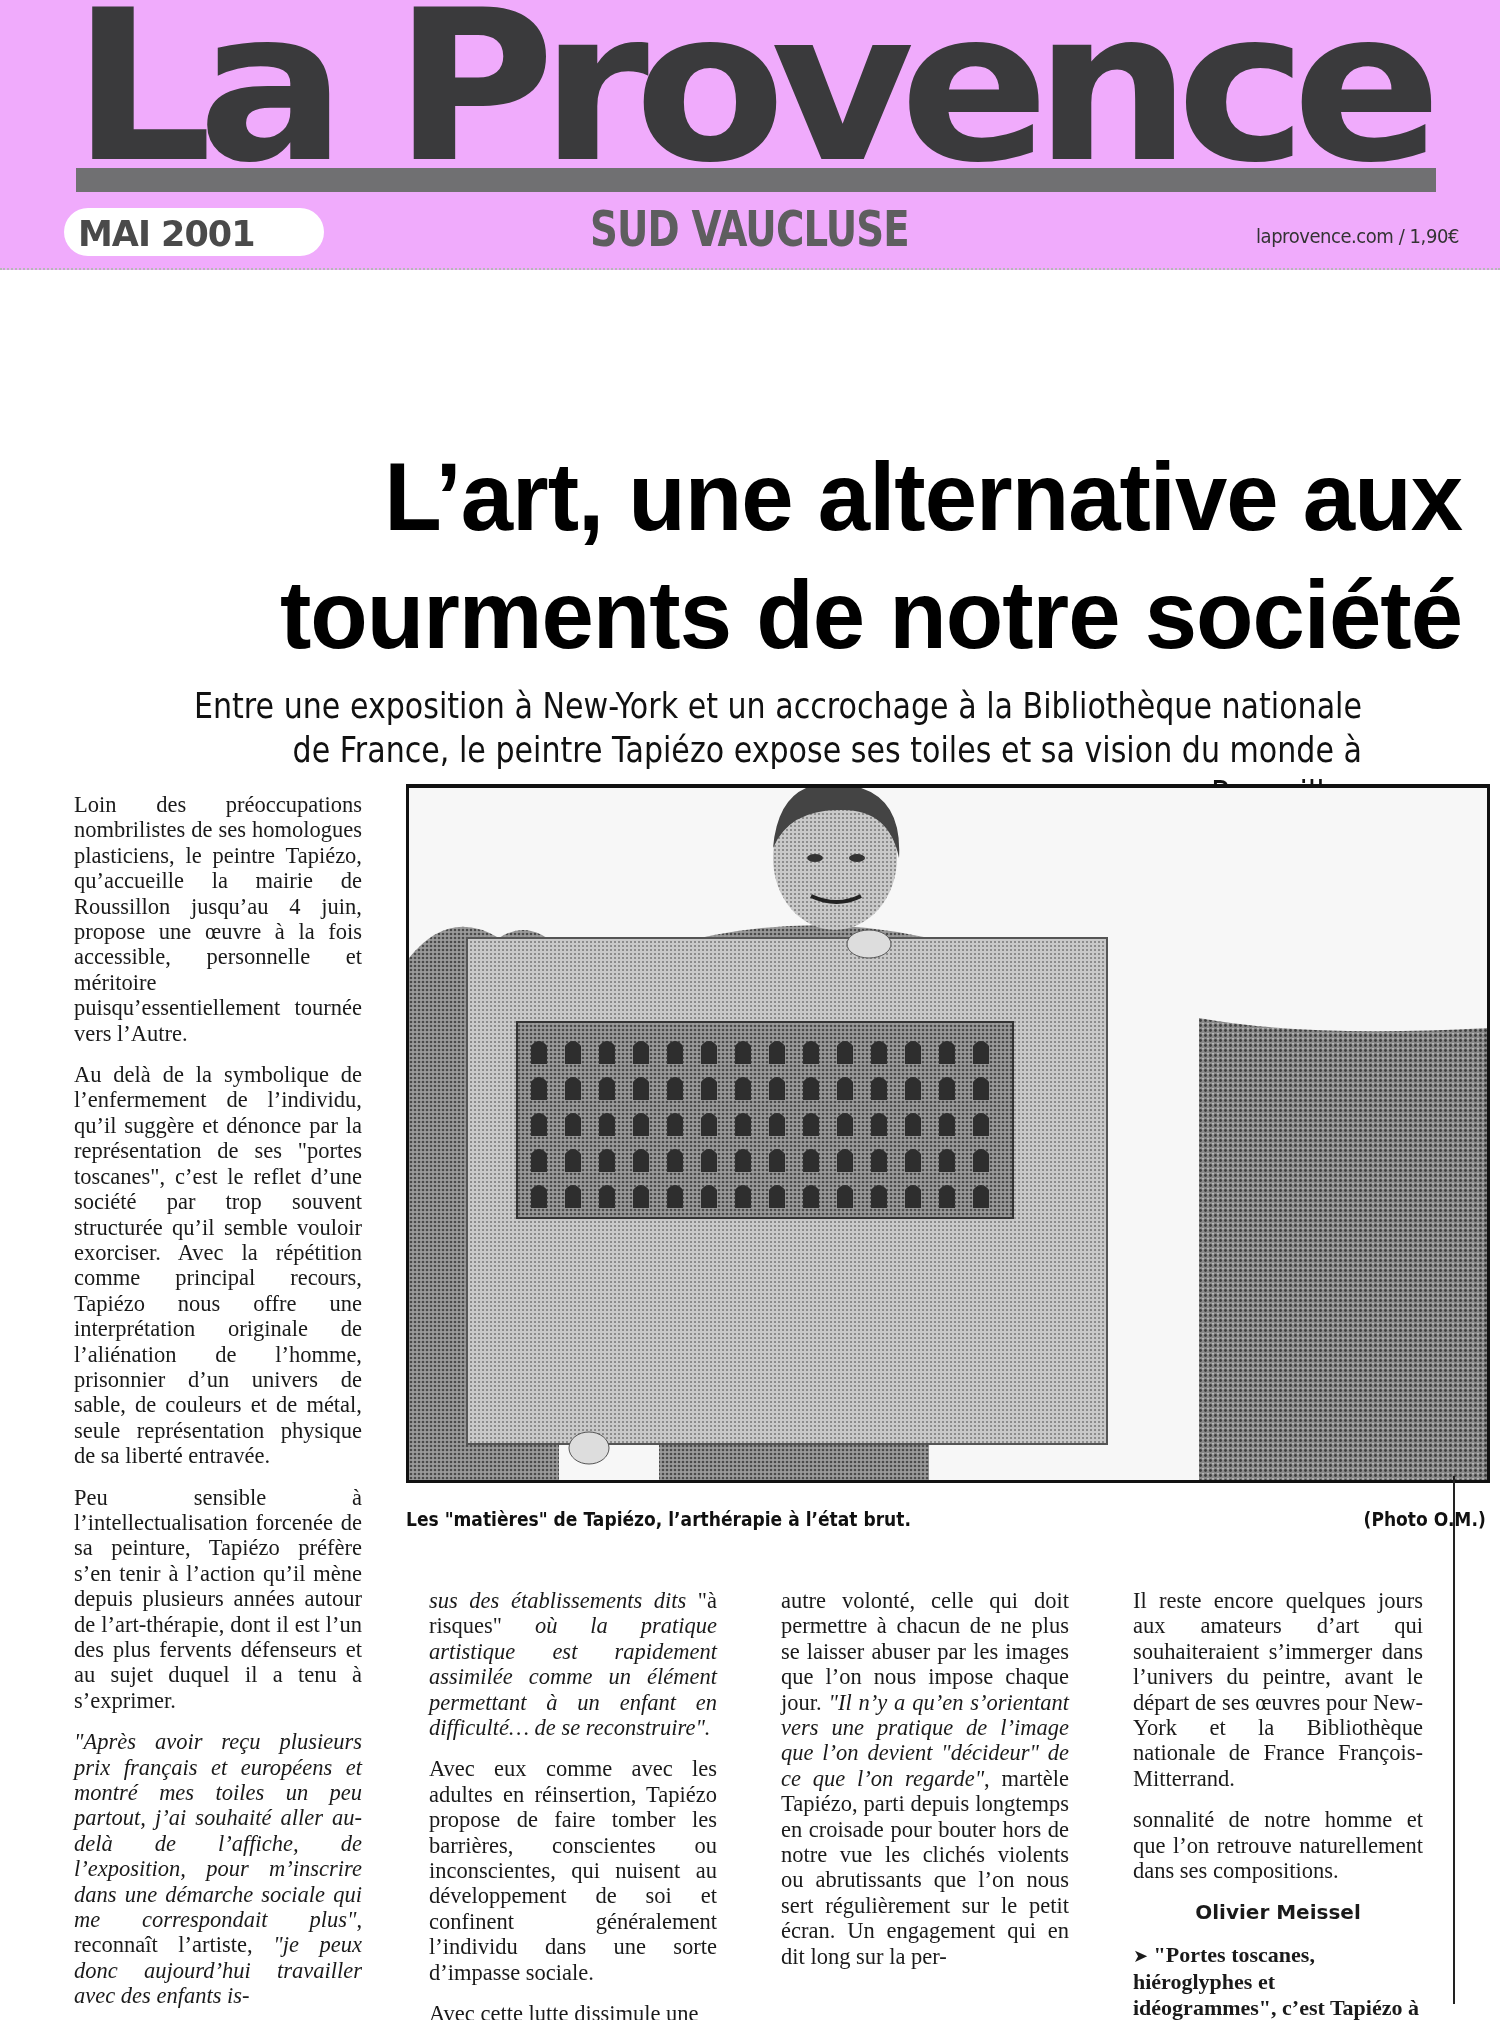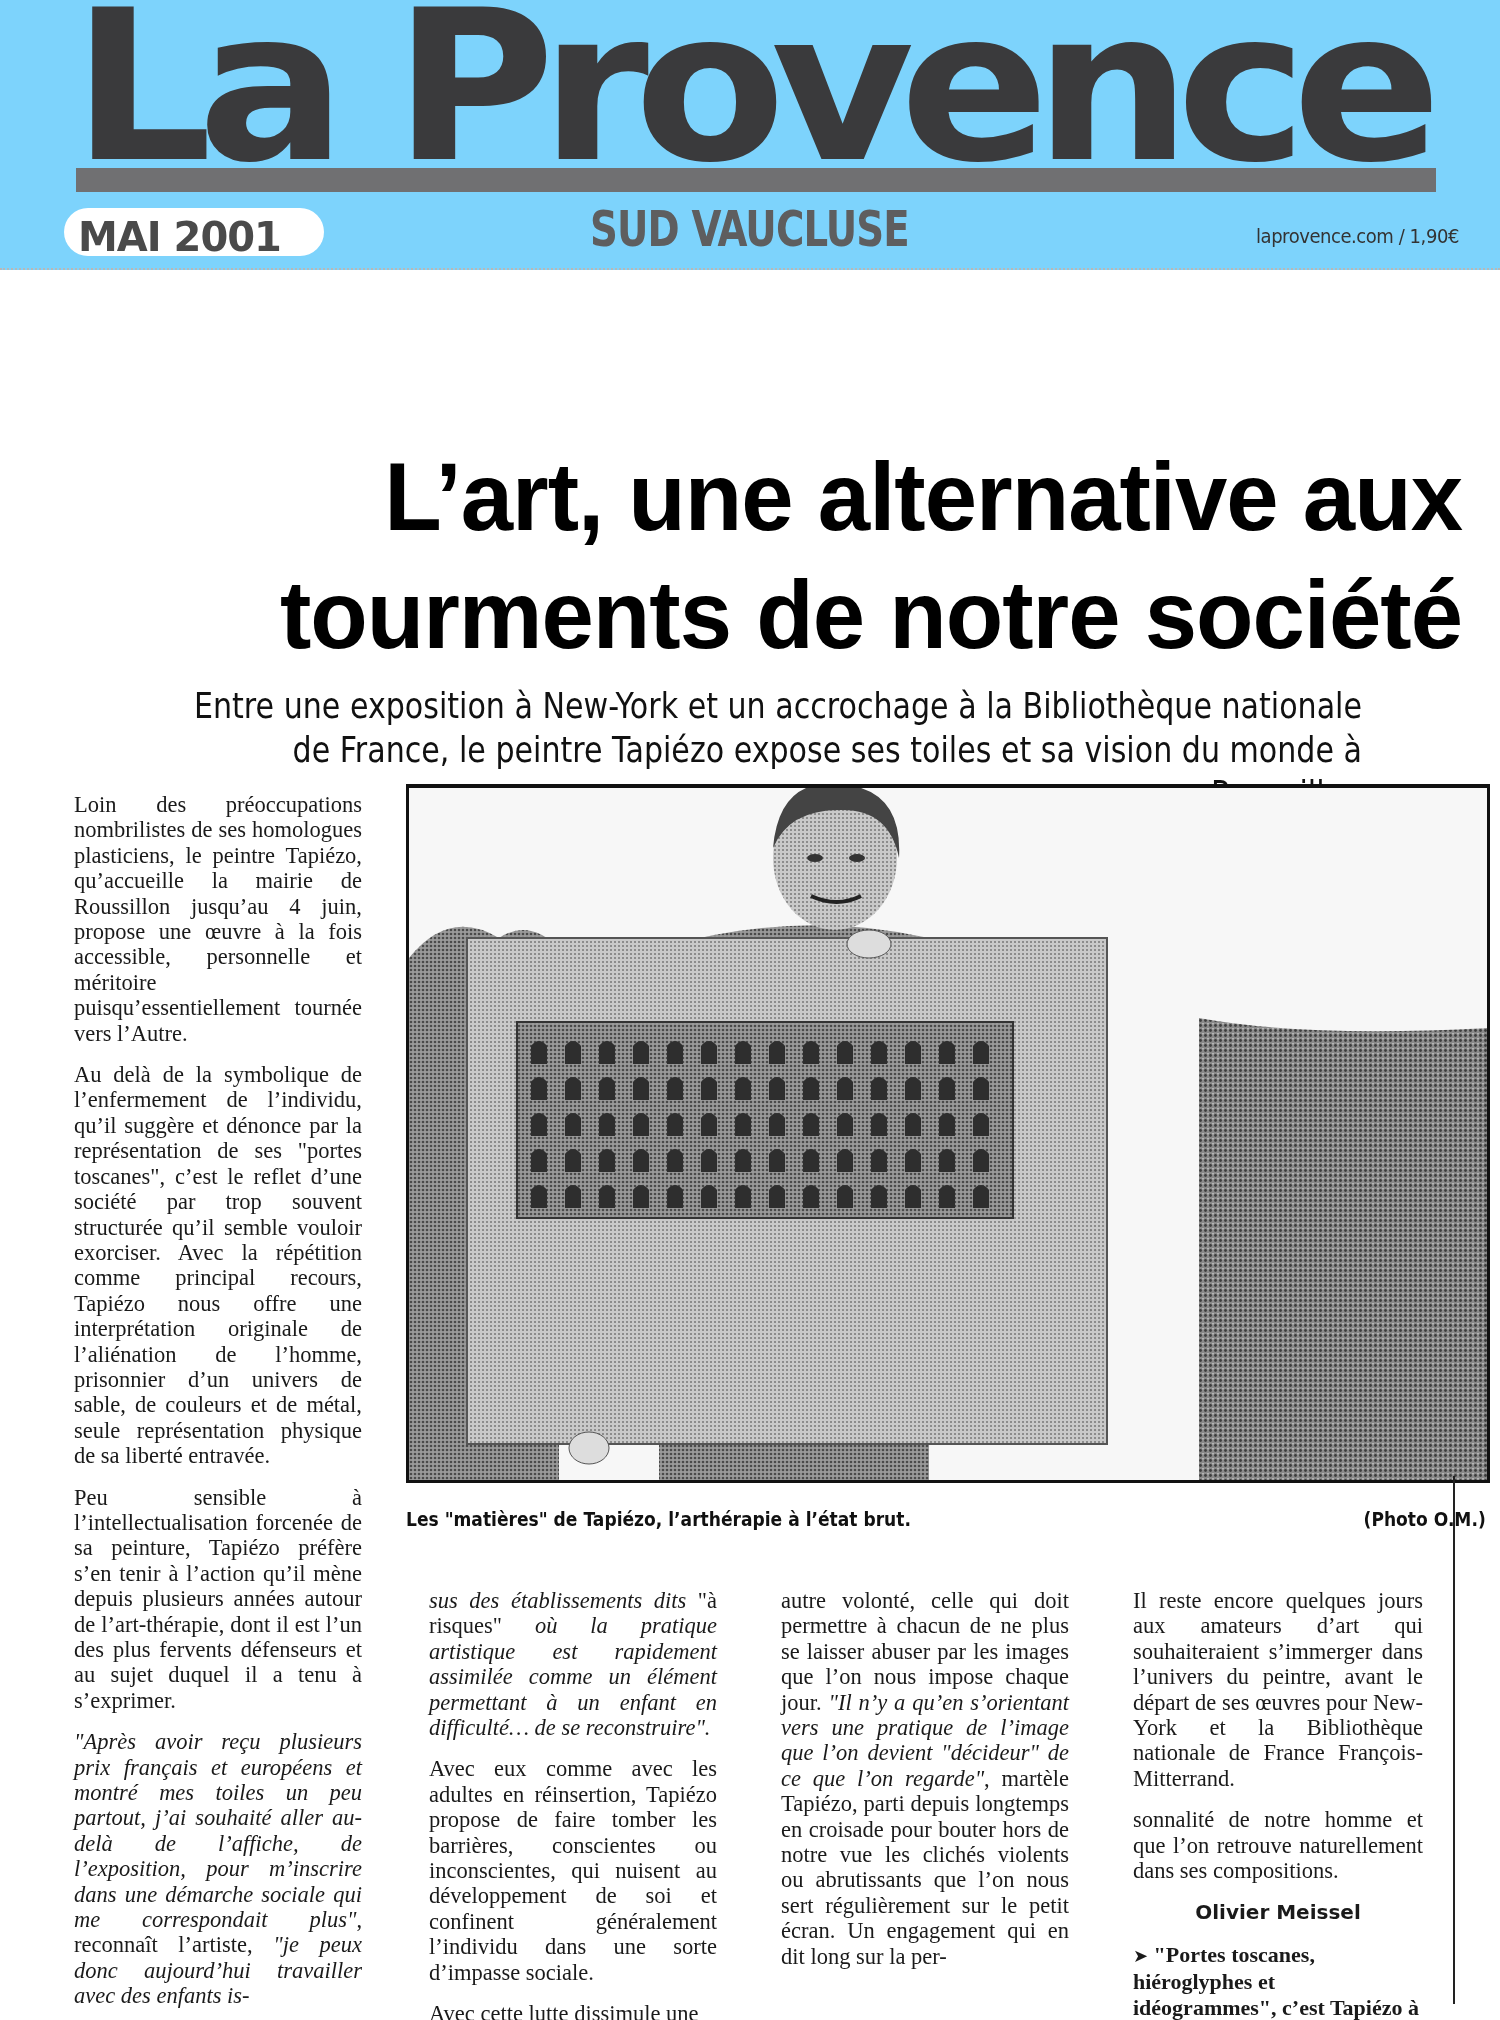--- a/index.html
+++ b/index.html
@@ -4,41 +4,41 @@
 <style>
   html, body { margin: 0; padding: 0; }
   body {
     width: 1500px; height: 2020px; position: relative; overflow: hidden;
     background: #ffffff; color: #111;
     font-family: "Liberation Serif", serif;
   }
   
   .masthead {
     position: absolute; left: 0; top: 0; width: 1500px; height: 268px;
-    background: #7dd3fc;
+    background: #f0abfc;
     border-bottom: 2px dotted #b8b8b8;
   }
   .logo {
     position: absolute; left: 72px; top: 6px; width: 1368px; height: 162px;
     font-family: "DejaVu Sans", sans-serif; font-weight: bold;
     font-size: 208px; line-height: 162px; letter-spacing: -14px;
     color: #3a3a3c; white-space: nowrap; overflow: hidden;
     transform: scaleX(1.06); transform-origin: left top;
   }
   .logo-bar {
     position: absolute; left: 76px; top: 168px; width: 1360px; height: 24px;
     background: #707072;
   }
   .date-pill {
     position: absolute; left: 64px; top: 208px; width: 260px; height: 48px;
     background: #ffffff; border-radius: 24px;
   }
   .date-text {
     position: absolute; left: 78px; top: 214px;
-    font-family: "DejaVu Sans", sans-serif; font-weight: bold; font-size: 40px;
+    font-family: "DejaVu Sans", sans-serif; font-weight: bold; font-size: 35px;
     color: #4a4a4a; letter-spacing: -1px;
   }
   .edition {
     position: absolute; left: 590px; top: 200px;
     font-family: "DejaVu Sans Condensed", "DejaVu Sans", sans-serif; font-weight: bold;
     font-size: 50px; color: #5e5e5f; letter-spacing: -1px;
     transform: scaleX(0.86); transform-origin: left top;
   }
   .site-price {
     position: absolute; left: 1256px; top: 224px;

